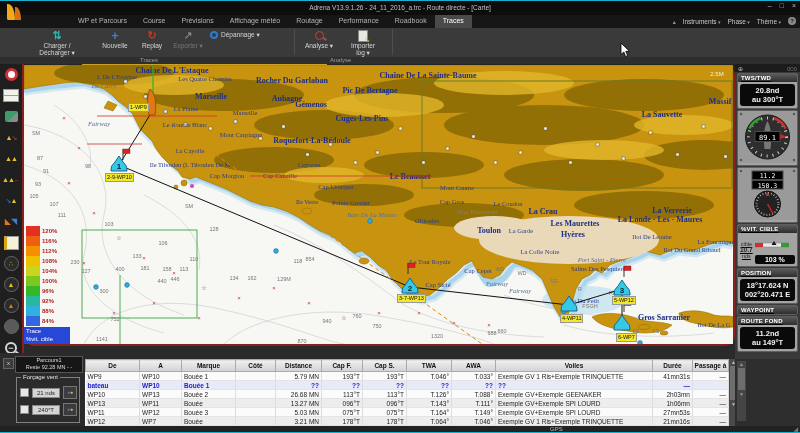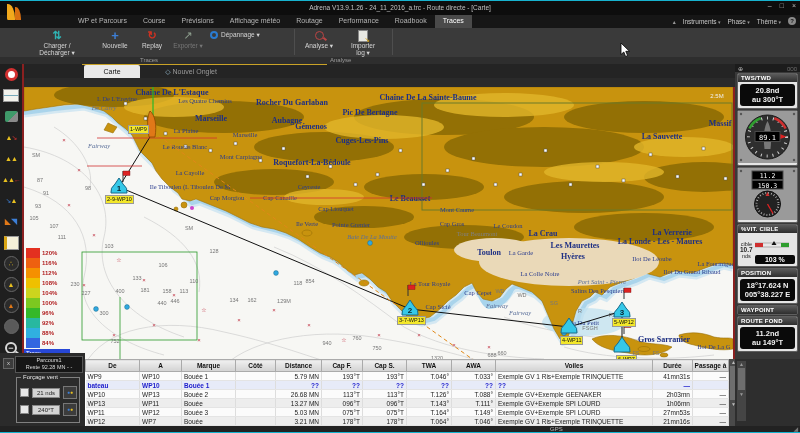--- a/index.html
+++ b/index.html
@@ -66,22 +66,22 @@
   .sailsic{font-size:8px;}
   .bookic{width:11px;height:12px;background:#f5f0d8;border:1px solid #999;border-left:3px solid #d9a512;}
   .circ{width:15px;height:15px;border-radius:50%;background:#2b2b2b;border:1.5px solid #666;
         display:flex;align-items:center;justify-content:center;font-size:7px;color:#e8c020;box-sizing:border-box;}
   .circ.orange{color:#e07818;}
   .circ.plain{background:#5a5a5a;}
   .magL{position:relative;width:12px;height:12px;border:2px solid #d8d8d8;border-radius:50%;box-sizing:border-box;
         color:#d8d8d8;font-size:9px;line-height:8px;text-align:center;font-weight:bold;}
   .magL::after{content:"";position:absolute;width:5px;height:2px;background:#d8d8d8;right:-5px;bottom:-2px;transform:rotate(40deg);}
   
-  #maparea{position:absolute;left:24px;top:86px;width:709px;height:279px;background:#bef264;
-           border-right:2px solid #8b2020;border-bottom:2px solid #8b2020;z-index:5;}
+  #maparea{position:absolute;left:24px;top:64px;width:709px;height:279px;background:#bef264;
+           border-right:2px solid #8b2020;border-bottom:2px solid #8b2020;z-index:5;border-radius:10px;}
   #mapsvg{position:absolute;left:0;top:0;}
   #mapsvg text{text-anchor:middle;}
   .ml{font-family:"Liberation Serif",serif;font-size:6.5px;fill:#2a3c8e;}
   .md{font-family:"Liberation Serif",serif;font-size:8px;font-weight:bold;fill:#1d2f84;}
   .it{font-family:"Liberation Serif",serif;font-style:italic;fill:#5a6f9a;}
   .gy{fill:#808080;}
   .dn{font-size:5.5px;fill:#777;font-family:"Liberation Sans",sans-serif;}
   .sm{font-size:6px;fill:#c03040;}
   .town{fill:#fdfdfd;stroke:#555;stroke-width:.5;}
   .buoy{fill:#30a8e0;stroke:#1a6a8a;stroke-width:.5;}
@@ -96,21 +96,21 @@
   .lg-chip{width:14px;height:10px;background:var(--c);}
   .lg-lab{font-size:6px;color:#b02020;margin-left:2px;font-weight:bold;text-shadow:0 0 2px #fff;}
   #tracebox{position:absolute;left:0;top:262px;width:42px;height:17px;background:#2747d6;color:#fff;
             font-size:6px;line-height:8px;padding:0 2px;z-index:40;}
   .wp-label{position:absolute;background:#f3e72a;color:#111;font-size:5.5px;line-height:6.5px;
             padding:0 1px;border:.5px solid #999;white-space:nowrap;z-index:7;}
   
   #rightpanel{position:absolute;left:735px;top:63px;width:65px;height:362px;background:#393939;z-index:15;}
   #rp-head{height:8px;background:#1c1c1c;color:#bbb;font-size:6px;display:flex;
            justify-content:space-between;padding:0 3px;align-items:center;}
-  .inst{margin:1px 2px;background:#e5e5e5;border:1px solid #5f5f5f;border-radius:2px;overflow:hidden;}
+  .inst{margin:1px 2px;background:#a3a3a3;border:1px solid #5f5f5f;border-radius:2px;overflow:hidden;text-decoration:underline;}
   .inst-title{font-size:6px;font-weight:bold;color:#fff;background:linear-gradient(#5a5a5a,#2e2e2e);
               padding:1px 3px;letter-spacing:.2px;}
   .screen{background:#0a0a0a;color:#f2f2f2;text-align:center;border-radius:3px;margin:2px;
           padding:2px 0;font-weight:bold;font-size:7.5px;line-height:9px;}
   .lcd{font-family:"DejaVu Sans Mono",monospace;}
   #vit-body{display:flex;padding:2px;gap:2px;align-items:center;}
   #vit-left{font-size:5.5px;color:#222;line-height:6px;text-align:center;}
   #vit-right{flex:1;}
   #vit-val{background:#0a0a0a;color:#fff;font-size:7px;font-weight:bold;text-align:center;
            border-radius:2px;margin-top:2px;padding:1px 0;}
@@ -721,21 +721,21 @@
         </svg>
         <div id="vit-val">103 %</div>
       </div>
     </div>
   </div>
 
   <div class="inst">
     <div class="inst-title">POSITION</div>
     <div class="screen">
       <div>18°17.624 N</div>
-      <div>005°38.227 E</div>
+      <div>002°20.471 E</div>
     </div>
   </div>
 
   <div class="inst">
     <div class="inst-title">WAYPOINT</div>
   </div>
 
   <div class="inst">
     <div class="inst-title">ROUTE FOND</div>
     <div class="screen">

